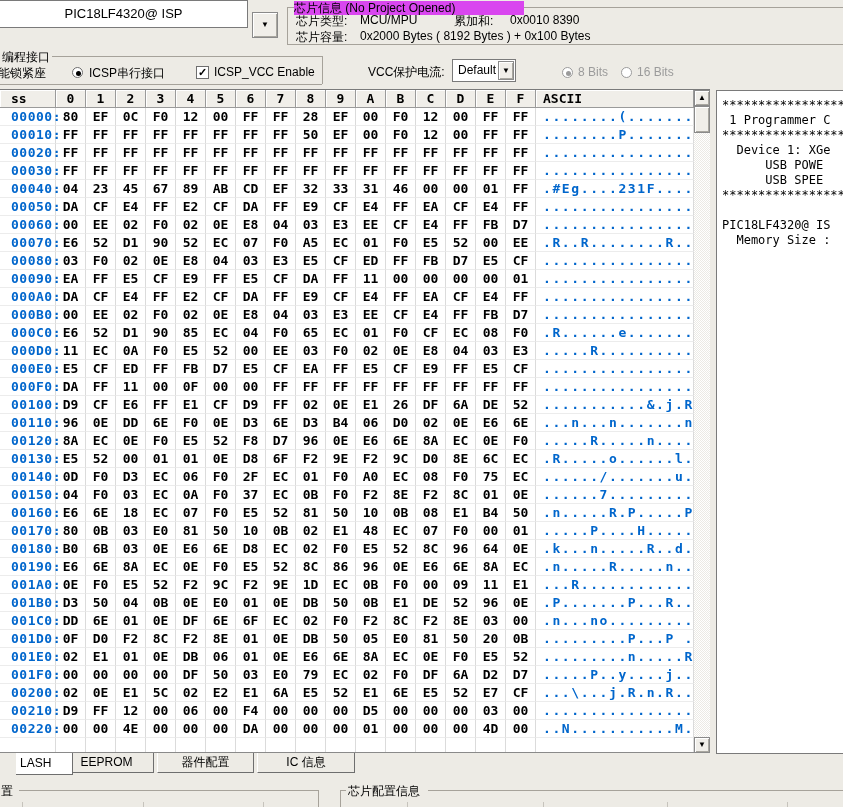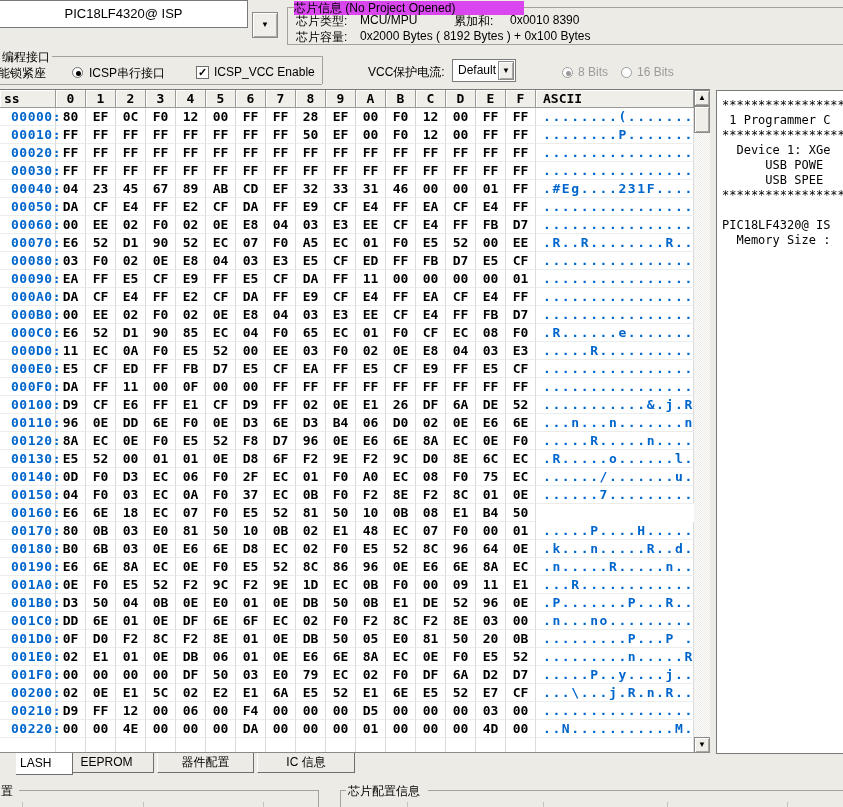--- a/index.html
+++ b/index.html
@@ -182,21 +182,21 @@
 
   <div class="radio-outer" style="left:562px; top:67px; border-color:#9B9B9B;">
     <span class="radio-dot gray"></span>
   </div>
   <div class="abs disabled-text" style="left:578px; top:65px; white-space:nowrap;">8 Bits</div>
   <div class="radio-outer" style="left:621px; top:67px; border-color:#9B9B9B;"></div>
   <div class="abs disabled-text" style="left:637px; top:65px; white-space:nowrap;">16 Bits</div>
 
   <div class="abs" id="hex-table">
     <div class="hdr-row" id="hex-header">
-        <div class="hdr-cell c-addr" style="text-align: left; padding-left: 4px;">ss</div>
+        <div class="hdr-cell c-addr" style="text-align: left; padding-left: 11px;">ss</div>
         <div class="hdr-cell c-byte">0</div>
         <div class="hdr-cell c-byte">1</div>
         <div class="hdr-cell c-byte">2</div>
         <div class="hdr-cell c-byte">3</div>
         <div class="hdr-cell c-byte">4</div>
         <div class="hdr-cell c-byte">5</div>
         <div class="hdr-cell c-byte">6</div>
         <div class="hdr-cell c-byte">7</div>
         <div class="hdr-cell c-byte">8</div>
         <div class="hdr-cell c-byte">9</div>
@@ -660,20 +660,21 @@
           <div class="cell byte">E5</div>
           <div class="cell byte">52</div>
           <div class="cell byte">81</div>
           <div class="cell byte">50</div>
           <div class="cell byte">10</div>
           <div class="cell byte">0B</div>
           <div class="cell byte">08</div>
           <div class="cell byte">E1</div>
           <div class="cell byte">B4</div>
           <div class="cell byte">50</div>
+          <div class="cell ascii">.n.....R.P.....P</div>
         </div>
         <div class="hex-row">
           <div class="cell addr"><span>00170:</span></div>
           <div class="cell byte">80</div>
           <div class="cell byte">0B</div>
           <div class="cell byte">03</div>
           <div class="cell byte">E0</div>
           <div class="cell byte">81</div>
           <div class="cell byte">50</div>
           <div class="cell byte">10</div>

